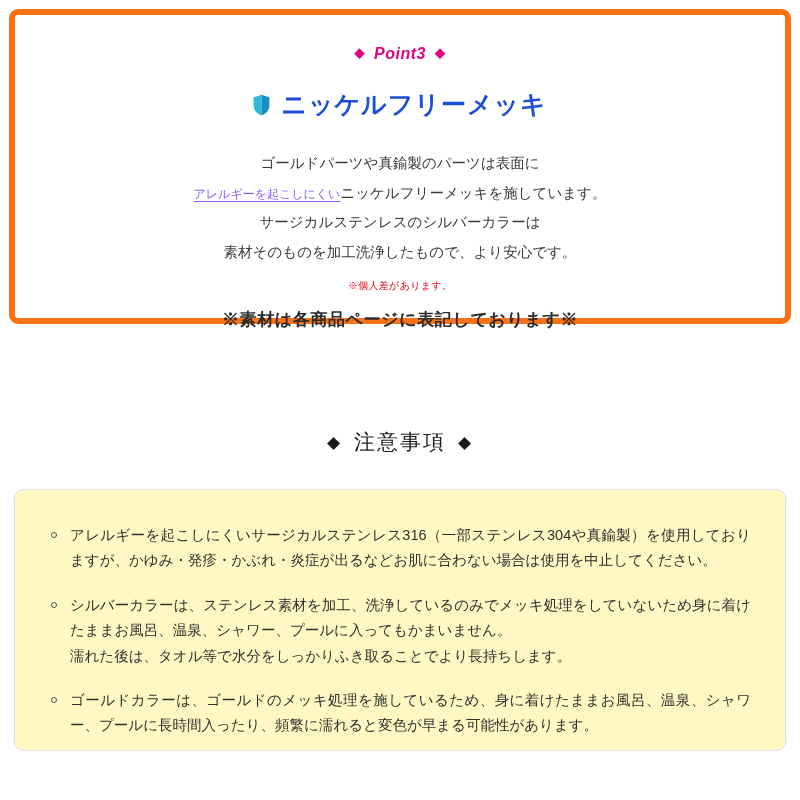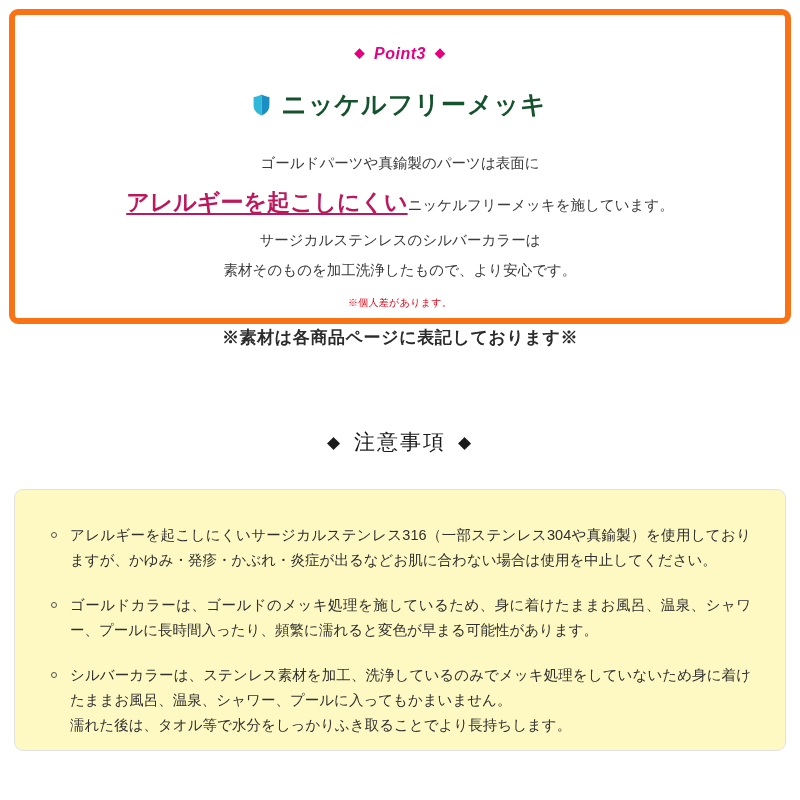--- a/index.html
+++ b/index.html
@@ -47,21 +47,21 @@
     font-size: 13px;
     vertical-align: 2px;
     margin: 0 9px;
   }
 
   .point-title {
     text-align: center;
     margin-top: 25px;
     font-size: 25px;
     font-weight: bold;
-    color: #14532d;
+    color: #1d4ed8;
     letter-spacing: 1px;
     white-space: nowrap;
   }
   .shield-icon {
     display: inline-block;
     width: 17px;
     height: 22px;
     vertical-align: -3px;
     margin-right: 11px;
   }
@@ -70,23 +70,23 @@
     margin-top: 28px;
     text-align: center;
     font-size: 14.5px;
     color: #3a3a3a;
     line-height: 2.05;
   }
   .point-body .line {
     white-space: nowrap;
   }
   .allergy-link {
-    color: #be185d;
-    font-weight: bold;
-    font-size: 23px;
+    color: #8b5cf6;
+    font-weight: normal;
+    font-size: 12px;
     text-decoration: underline;
     text-underline-offset: 3px;
   }
   .note-red {
     color: #e50012;
     font-size: 10px;
     margin-top: 8px;
     letter-spacing: 0.3px;
   }
   .material-note {
@@ -196,23 +196,23 @@
   </div>
 
   <div class="notice-card">
     <ul class="notice-list">
       <li class="notice-item">
         <span class="notice-bullet"></span>
         <span>アレルギーを起こしにくいサージカルステンレス316（一部ステンレス304や真鍮製）を使用しておりますが、かゆみ・発疹・かぶれ・炎症が出るなどお肌に合わない場合は使用を中止してください。</span>
       </li>
       <li class="notice-item">
         <span class="notice-bullet"></span>
-        <span>ゴールドカラーは、ゴールドのメッキ処理を施しているため、身に着けたままお風呂、温泉、シャワー、プールに長時間入ったり、頻繁に濡れると変色が早まる可能性があります。</span>
+        <span>シルバーカラーは、ステンレス素材を加工、洗浄しているのみでメッキ処理をしていないため身に着けたままお風呂、温泉、シャワー、プールに入ってもかまいません。</span>
+        <span class="sub-line">濡れた後は、タオル等で水分をしっかりふき取ることでより長持ちします。</span>
       </li>
       <li class="notice-item">
         <span class="notice-bullet"></span>
-        <span>シルバーカラーは、ステンレス素材を加工、洗浄しているのみでメッキ処理をしていないため身に着けたままお風呂、温泉、シャワー、プールに入ってもかまいません。</span>
-        <span class="sub-line">濡れた後は、タオル等で水分をしっかりふき取ることでより長持ちします。</span>
+        <span>ゴールドカラーは、ゴールドのメッキ処理を施しているため、身に着けたままお風呂、温泉、シャワー、プールに長時間入ったり、頻繁に濡れると変色が早まる可能性があります。</span>
       </li>
     </ul>
   </div>
 
 </div>
 
 </body></html>

